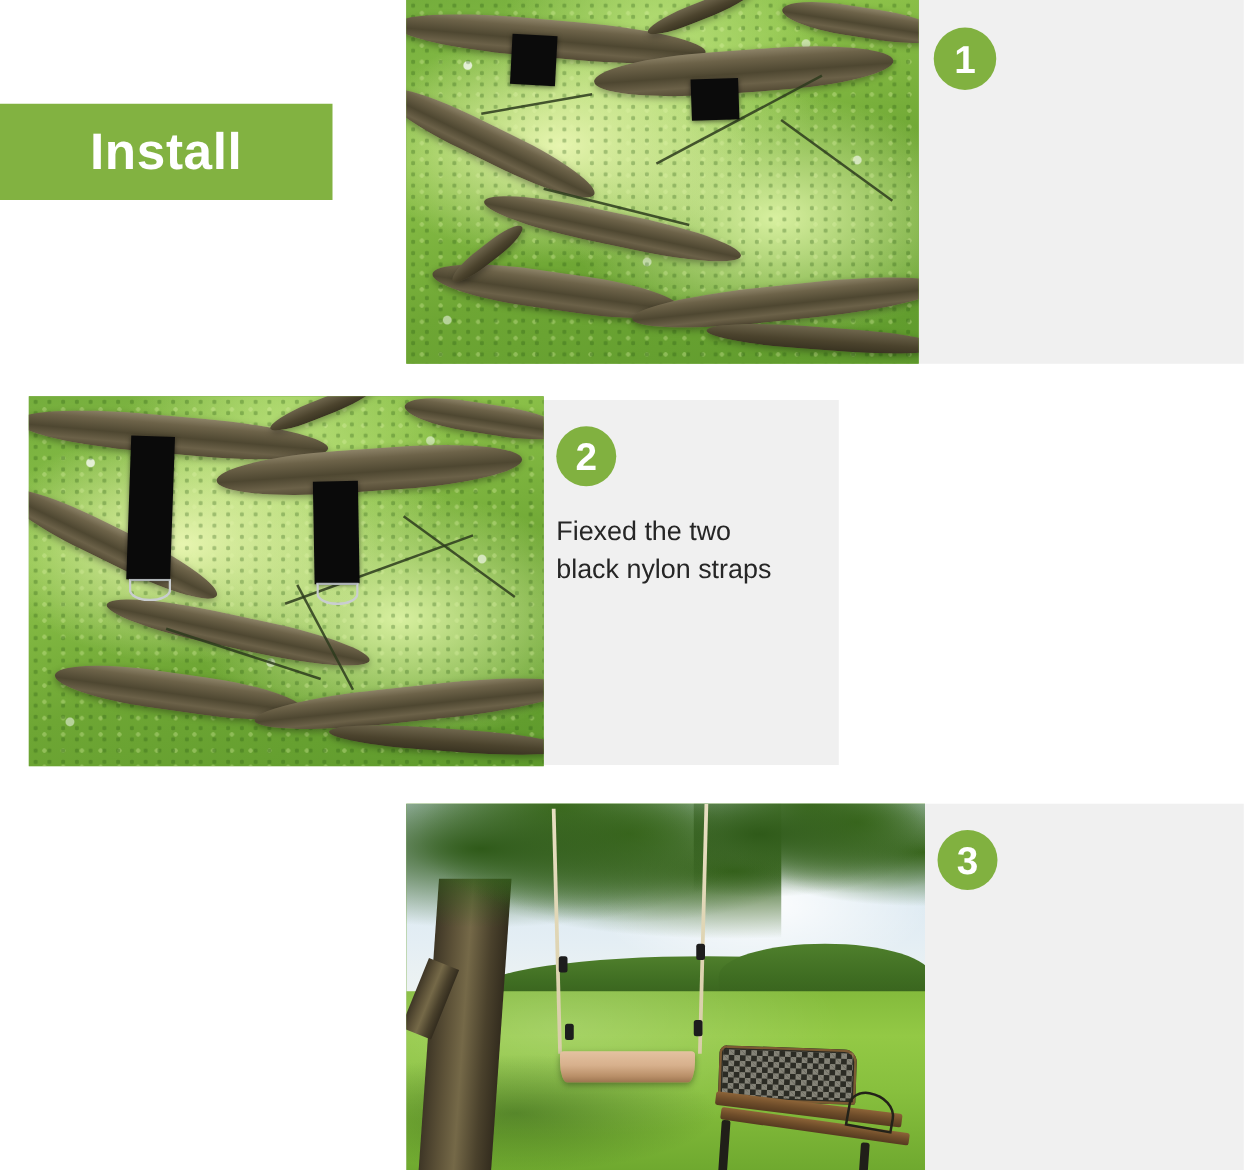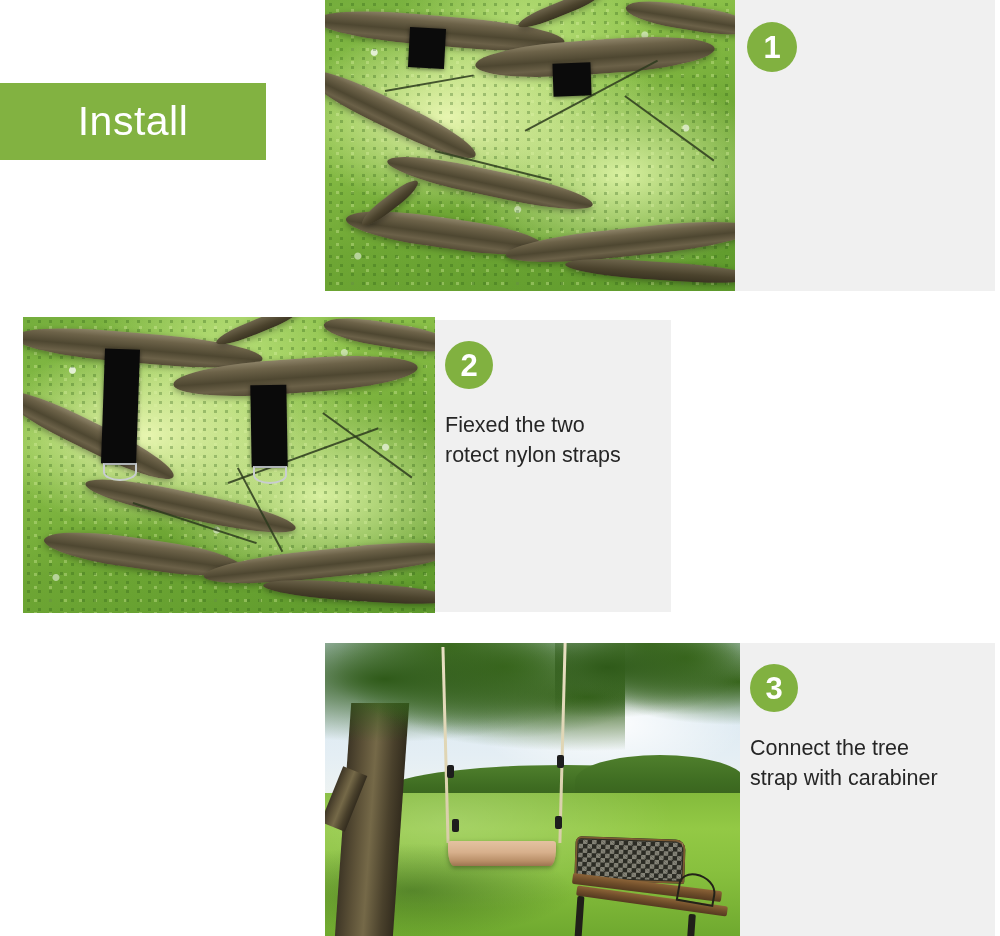--- a/index.html
+++ b/index.html
@@ -24,21 +24,21 @@
     width: 266px;
     height: 77px;
     background: #82b241;
     display: flex;
     align-items: center;
     justify-content: center;
   }
   #install-banner .label {
     color: #ffffff;
     font-size: 41px;
-    font-weight: normal;
+    font-weight: bold;
     letter-spacing: 0.5px;
     line-height: 1;
   }
 
   
   .step-block { position: absolute; }
 
   .panel-text {
     position: absolute;
     background: #f0f0f0;
@@ -260,21 +260,21 @@
     <div class="felt-strap" style="left:84px; top:28px; width:36px; height:40px; transform:rotate(3deg);"></div>
     <div class="felt-strap" style="left:228px; top:63px; width:38px; height:33px; transform:rotate(-2deg);"></div>
   </div>
 </div>
 
 <div class="step-block">
 
   <div class="panel-text" style="left:435px; top:320px; width:236px; height:292px;">
     <div class="badge" style="left:10px; top:21px; width:48px; height:48px;">2</div>
     <div class="caption" style="left:10px; top:90px; width:226px;">Fiexed the two
-rotect nylon straps</div>
+black nylon straps</div>
   </div>
 
   <div class="photo" style="left:23px; top:317px; width:412px; height:296px;">
     <div class="canopy"></div>
     <div class="leafnoise"></div>
 
     <div class="branch" style="left:-10px; top:16px; width:250px; height:30px; transform:rotate(5deg);"></div>
     <div class="branch" style="left:150px; top:42px; width:245px; height:34px; transform:rotate(-4deg);"></div>
     <div class="branch" style="left:300px; top:6px; width:130px; height:24px; transform:rotate(9deg);"></div>
     <div class="branch thin" style="left:190px; top:2px; width:90px; height:14px; transform:rotate(-22deg);"></div>
@@ -296,22 +296,20 @@
 
     <div class="nylon-strap" style="left:228px; top:68px; width:36px; height:82px; transform:rotate(-1deg);"></div>
     <div class="d-ring" style="left:230px; top:149px; width:30px; height:14px;"></div>
   </div>
 </div>
 
 <div class="step-block">
 
   <div class="panel-text" style="left:740px; top:643px; width:255px; height:293px;">
     <div class="badge" style="left:10px; top:21px; width:48px; height:48px;">3</div>
-    <div class="caption" style="left:10px; top:90px; width:250px;">Connect the tree
-strap with carabiner</div>
   </div>
 
   <div class="photo" style="left:325px; top:643px; width:415px; height:293px;">
 
     <div class="sky"></div>
     <div class="cloudband" style="left:150px; top:20px; width:270px; height:120px;"></div>
 
     <div class="hedge" style="left:60px; top:122px; width:360px; height:34px;"></div>
     <div class="hedge" style="left:250px; top:112px; width:170px; height:44px;"></div>
 

